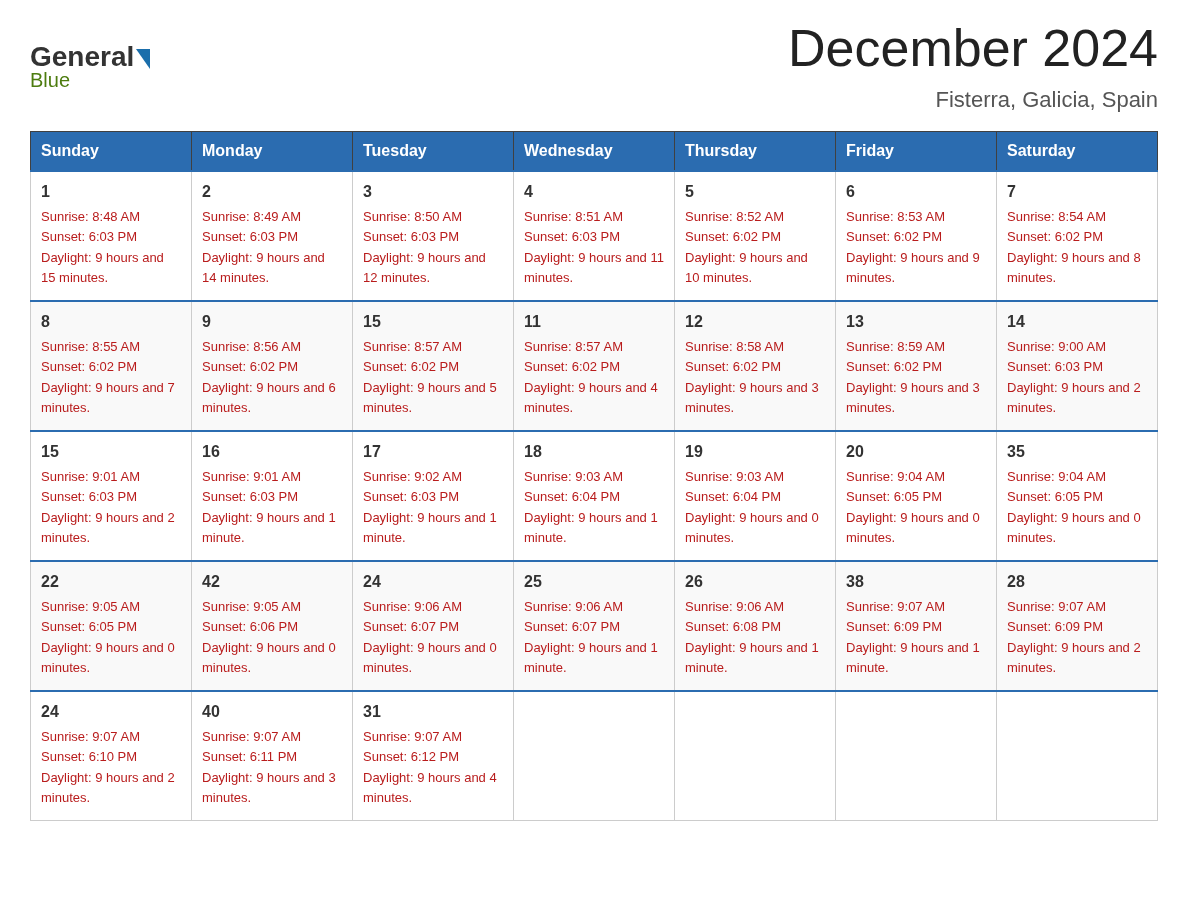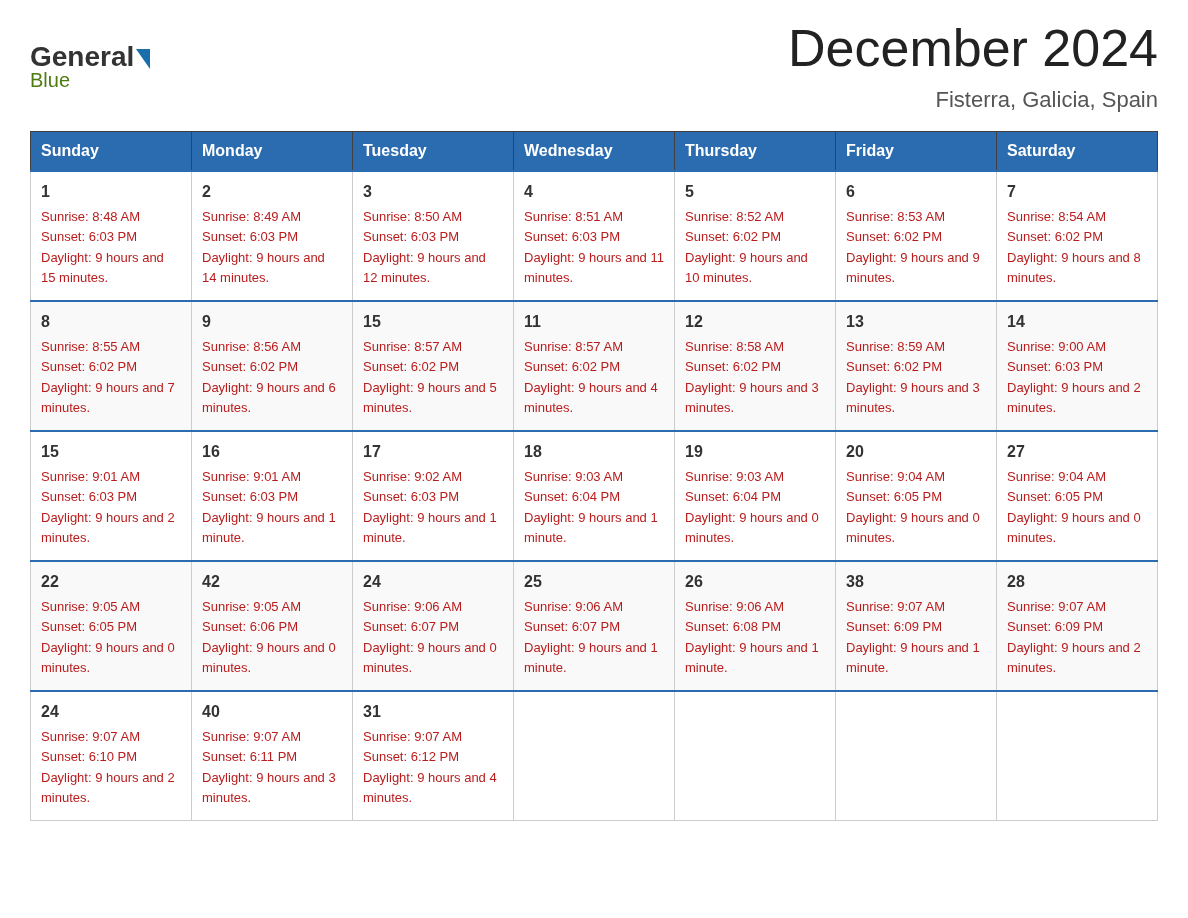--- a/index.html
+++ b/index.html
@@ -159,21 +159,21 @@
         <td><span class="day-num">13</span><span class="day-info">Sunrise: 8:59 AM<br>Sunset: 6:02 PM<br>Daylight: 9 hours and 3 minutes.</span></td>
         <td><span class="day-num">14</span><span class="day-info">Sunrise: 9:00 AM<br>Sunset: 6:03 PM<br>Daylight: 9 hours and 2 minutes.</span></td>
       </tr>
       <tr>
         <td><span class="day-num">15</span><span class="day-info">Sunrise: 9:01 AM<br>Sunset: 6:03 PM<br>Daylight: 9 hours and 2 minutes.</span></td>
         <td><span class="day-num">16</span><span class="day-info">Sunrise: 9:01 AM<br>Sunset: 6:03 PM<br>Daylight: 9 hours and 1 minute.</span></td>
         <td><span class="day-num">17</span><span class="day-info">Sunrise: 9:02 AM<br>Sunset: 6:03 PM<br>Daylight: 9 hours and 1 minute.</span></td>
         <td><span class="day-num">18</span><span class="day-info">Sunrise: 9:03 AM<br>Sunset: 6:04 PM<br>Daylight: 9 hours and 1 minute.</span></td>
         <td><span class="day-num">19</span><span class="day-info">Sunrise: 9:03 AM<br>Sunset: 6:04 PM<br>Daylight: 9 hours and 0 minutes.</span></td>
         <td><span class="day-num">20</span><span class="day-info">Sunrise: 9:04 AM<br>Sunset: 6:05 PM<br>Daylight: 9 hours and 0 minutes.</span></td>
-        <td><span class="day-num">27</span><span class="day-info">Sunrise: 9:04 AM<br>Sunset: 6:05 PM<br>Daylight: 9 hours and 0 minutes.</span></td>
+        <td><span class="day-num">35</span><span class="day-info">Sunrise: 9:04 AM<br>Sunset: 6:05 PM<br>Daylight: 9 hours and 0 minutes.</span></td>
       </tr>
       <tr>
         <td><span class="day-num">22</span><span class="day-info">Sunrise: 9:05 AM<br>Sunset: 6:05 PM<br>Daylight: 9 hours and 0 minutes.</span></td>
         <td><span class="day-num">42</span><span class="day-info">Sunrise: 9:05 AM<br>Sunset: 6:06 PM<br>Daylight: 9 hours and 0 minutes.</span></td>
         <td><span class="day-num">24</span><span class="day-info">Sunrise: 9:06 AM<br>Sunset: 6:07 PM<br>Daylight: 9 hours and 0 minutes.</span></td>
         <td><span class="day-num">25</span><span class="day-info">Sunrise: 9:06 AM<br>Sunset: 6:07 PM<br>Daylight: 9 hours and 1 minute.</span></td>
         <td><span class="day-num">26</span><span class="day-info">Sunrise: 9:06 AM<br>Sunset: 6:08 PM<br>Daylight: 9 hours and 1 minute.</span></td>
         <td><span class="day-num">38</span><span class="day-info">Sunrise: 9:07 AM<br>Sunset: 6:09 PM<br>Daylight: 9 hours and 1 minute.</span></td>
         <td><span class="day-num">28</span><span class="day-info">Sunrise: 9:07 AM<br>Sunset: 6:09 PM<br>Daylight: 9 hours and 2 minutes.</span></td>
       </tr>

